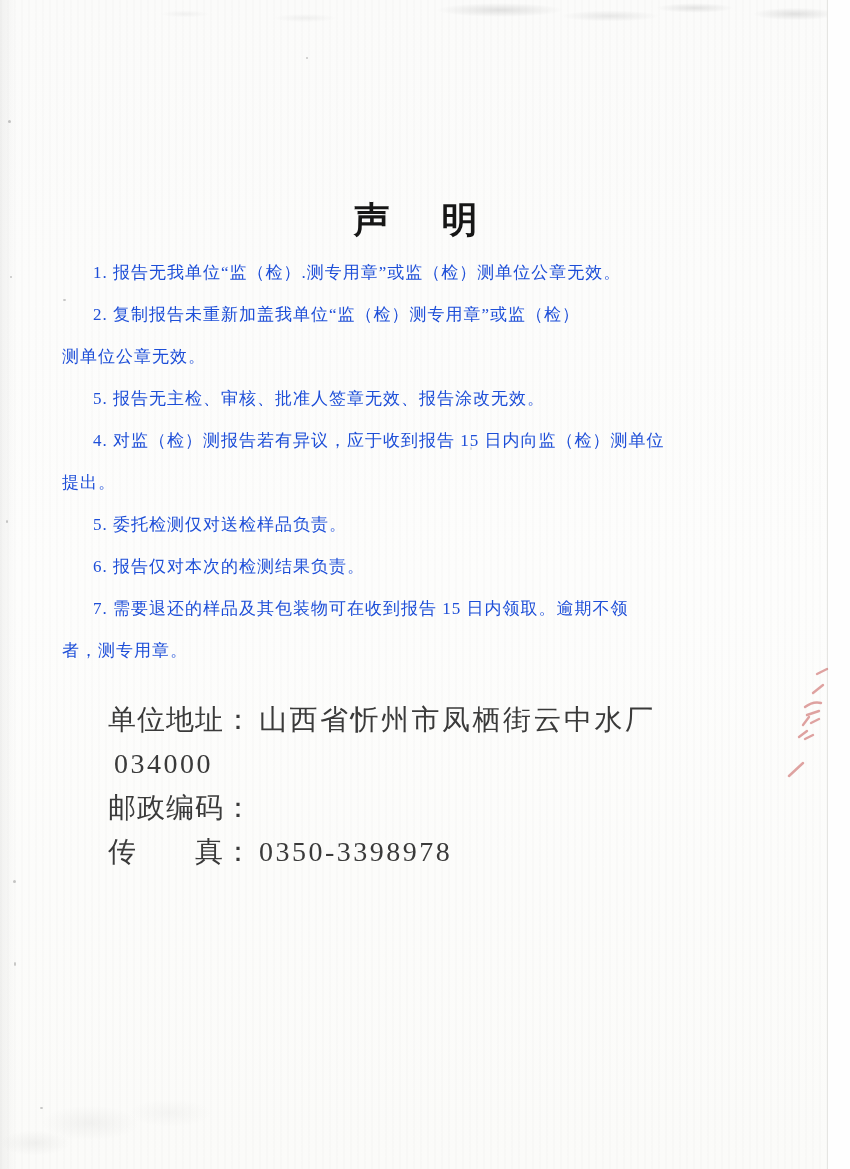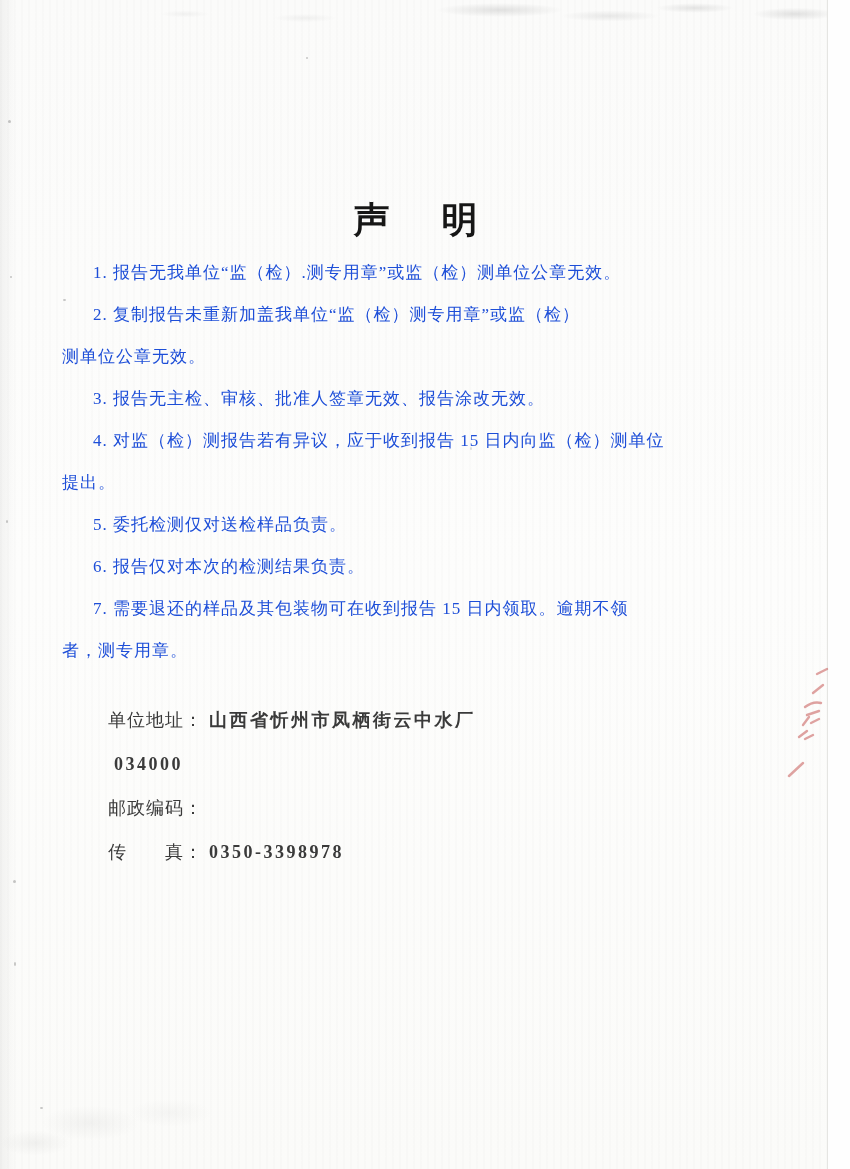--- a/index.html
+++ b/index.html
@@ -31,24 +31,24 @@
     font-size:17px;letter-spacing:1px;
     white-space:pre;color:#1d4ed8;
   }
   .line.indent{padding-left:31px;}
   
   .contact-block{
     position:absolute;top:698px;left:108px;width:600px;
   }
   .contact-row{
     height:44px;line-height:44px;display:flex;
-    font-size:18px;color:#3a3a3a;
+    font-size:28px;color:#3a3a3a;
   }
   .contact-label{white-space:pre;letter-spacing:1px;}
-  .contact-value{white-space:pre;letter-spacing:2.5px;margin-left:6px;font-weight:bold;}
+  .contact-value{white-space:pre;letter-spacing:2.5px;margin-left:6px;}
   
   .artifact{position:absolute;pointer-events:none;}
   .top-smudge{
     top:0;left:0;width:850px;height:36px;
     background:
       radial-gradient(90px 10px at 500px 10px, rgba(120,120,120,.20), rgba(120,120,120,0) 70%),
       radial-gradient(70px 8px  at 610px 16px, rgba(130,130,130,.16), rgba(130,130,130,0) 70%),
       radial-gradient(55px 7px  at 695px 8px,  rgba(120,120,120,.18), rgba(120,120,120,0) 70%),
       radial-gradient(60px 9px  at 795px 14px, rgba(120,120,120,.20), rgba(120,120,120,0) 70%),
       radial-gradient(45px 6px  at 305px 18px, rgba(140,140,140,.10), rgba(140,140,140,0) 70%),
@@ -104,21 +104,21 @@
     <path d="M6 110 L20 97"></path>
   </g>
 </svg>
 
 <div class="doc-title">声　明</div>
 
 <div class="statement-block">
   <div class="line indent">1. 报告无我单位“监（检）.测专用章”或监（检）测单位公章无效。</div>
   <div class="line indent">2. 复制报告未重新加盖我单位“监（检）测专用章”或监（检）</div>
   <div class="line">测单位公章无效。</div>
-  <div class="line indent">3. 报告无主检、审核、批准人签章无效、报告涂改无效。</div>
+  <div class="line indent">5. 报告无主检、审核、批准人签章无效、报告涂改无效。</div>
   <div class="line indent">4. 对监（检）测报告若有异议，应于收到报告 15 日内向监（检）测单位</div>
   <div class="line">提出。</div>
   <div class="line indent">5. 委托检测仅对送检样品负责。</div>
   <div class="line indent">6. 报告仅对本次的检测结果负责。</div>
   <div class="line indent">7. 需要退还的样品及其包装物可在收到报告 15 日内领取。逾期不领</div>
   <div class="line">者，测专用章。</div>
 </div>
 
 <div class="contact-block">
   <div class="contact-row">

